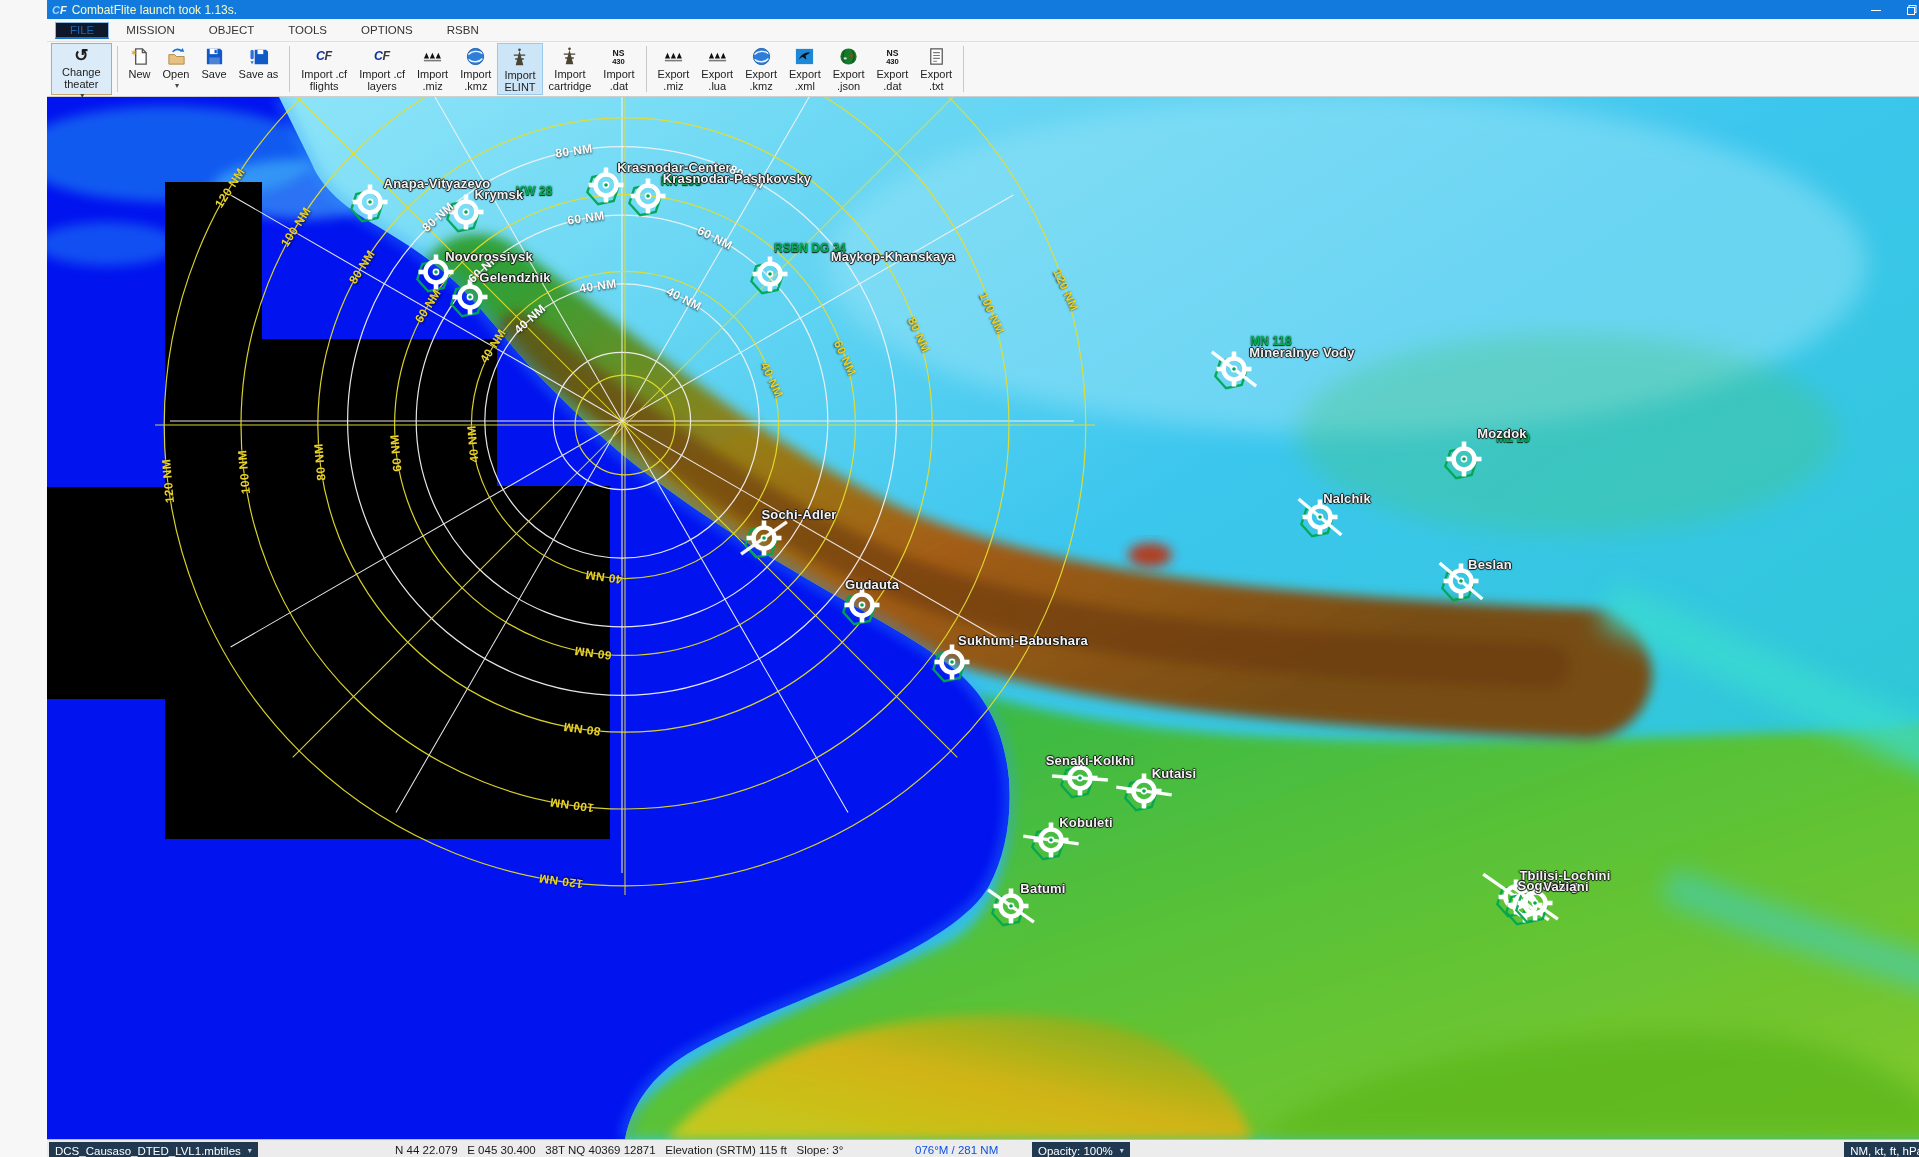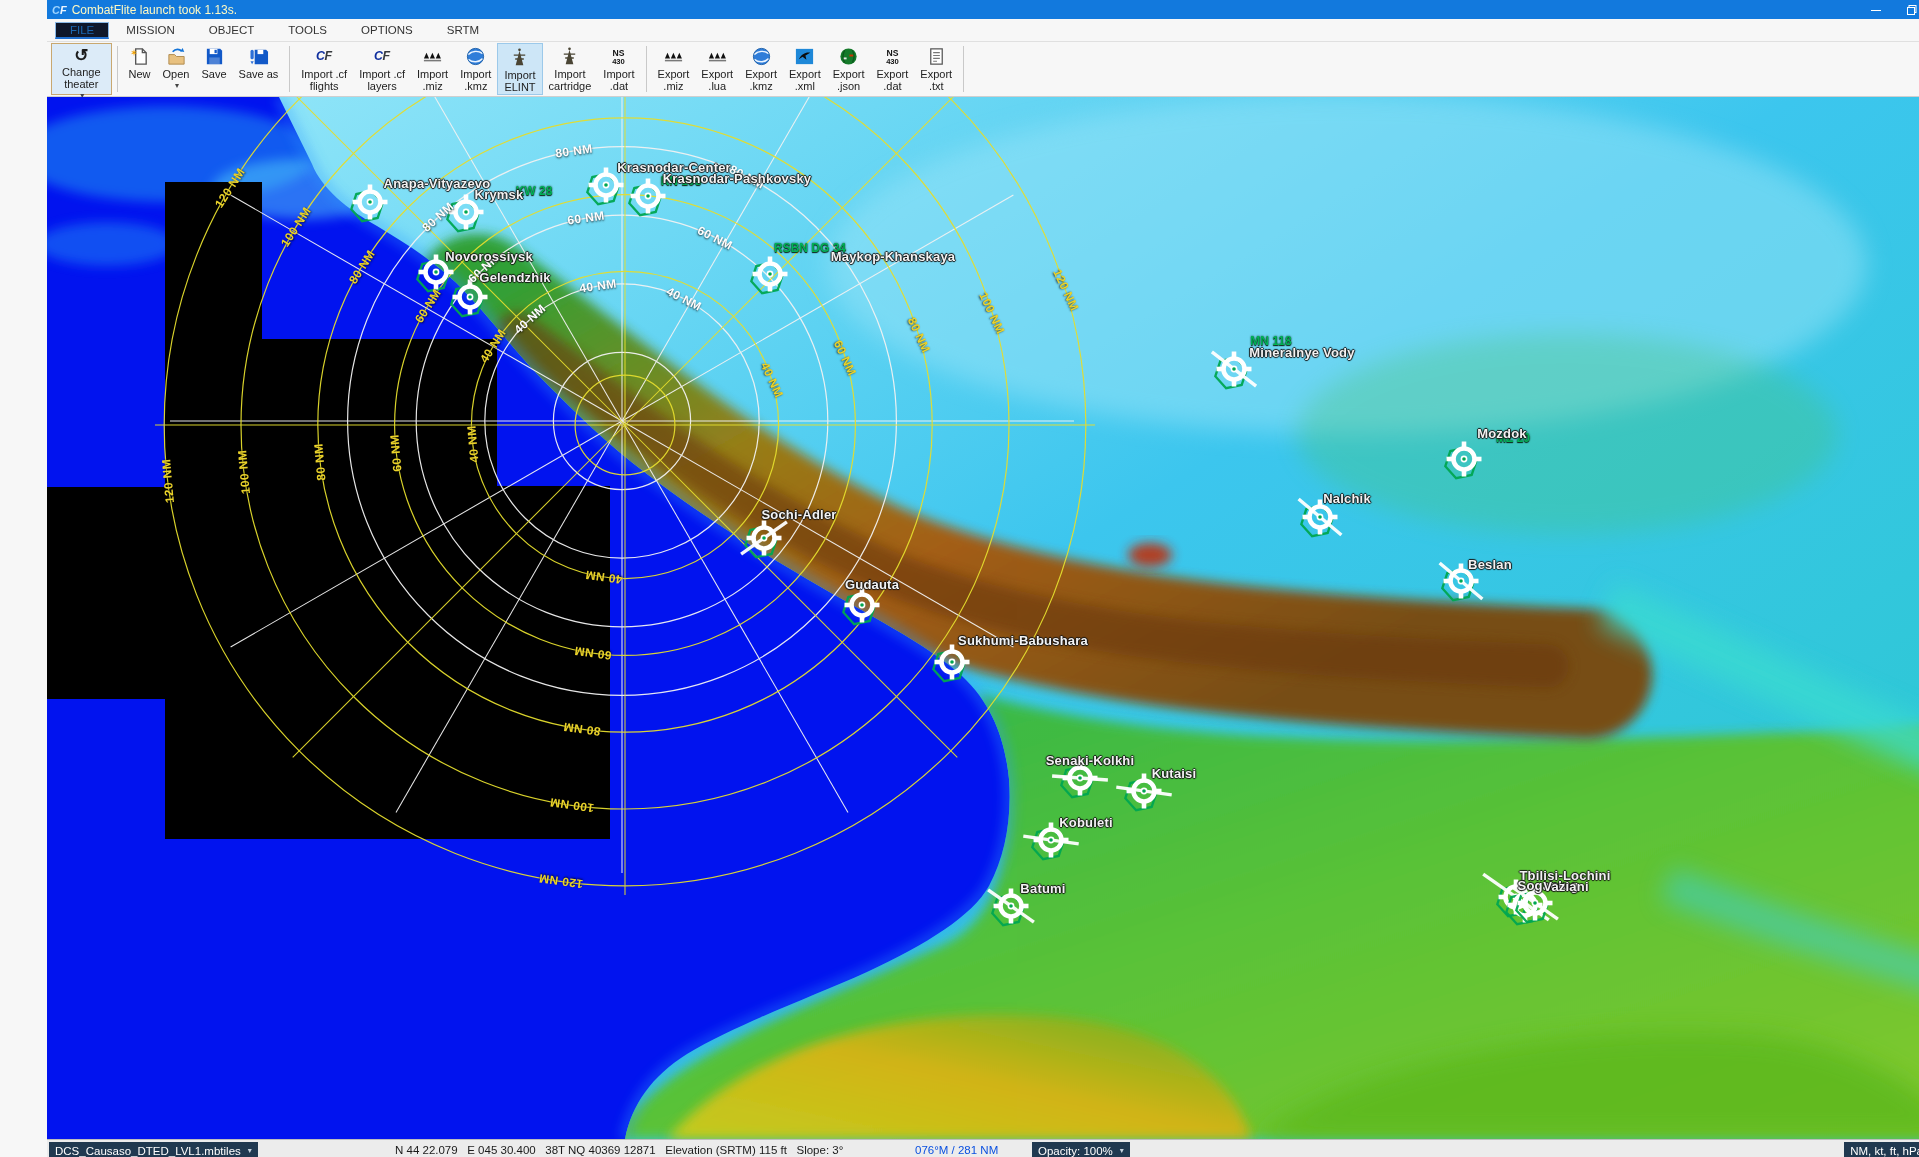--- a/index.html
+++ b/index.html
@@ -90,21 +90,21 @@
         </svg>
       </span>
   </div>
 
   <div class="menubar" id="menubar">
       <div class="menu-item active">FILE</div>
       <div class="menu-item">MISSION</div>
       <div class="menu-item">OBJECT</div>
       <div class="menu-item">TOOLS</div>
       <div class="menu-item">OPTIONS</div>
-      <div class="menu-item">SRTM</div>
+      <div class="menu-item">RSBN</div>
     </div>
 
   <div class="toolbar" id="toolbar">
       <div class="tb-btn boxed">
         <span class="ticon">
           <span class="uni">↺</span>
         </span>
         <span>Change</span>
         <span>theater</span>
         <span class="caret">▾</span>

